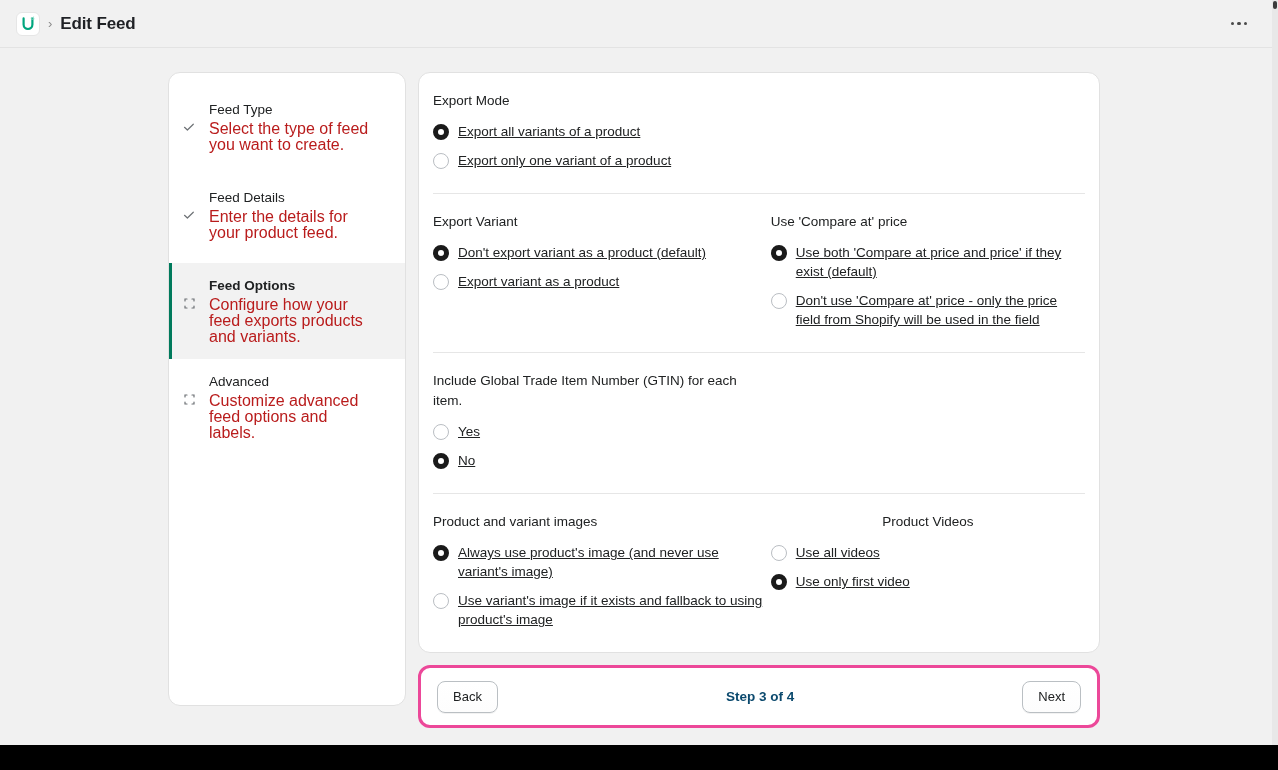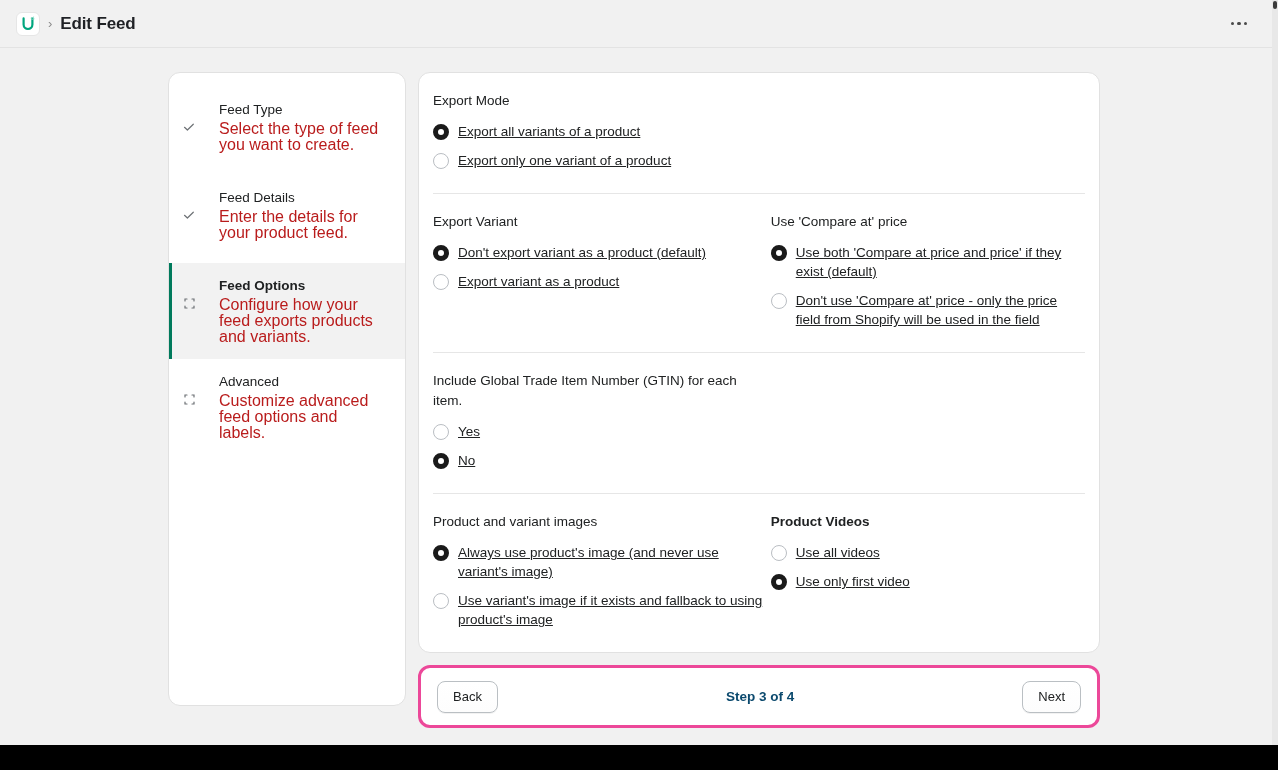--- a/index.html
+++ b/index.html
@@ -126,21 +126,21 @@
     border: 1px solid #e1e1e1;
     border-radius: 12px;
     padding: 14px 0;
     height: 634px;
   }
 
   .step {
     display: flex;
     align-items: flex-start;
     padding: 14px 16px 14px 12px;
-    gap: 22px;
+    gap: 12px;
     position: relative;
     cursor: pointer;
     min-height: 88px;
   }
 
   .step.active {
     background: #f2f2f2;
   }
   .step.active::before {
     content: "";
@@ -203,21 +203,21 @@
     background: #e6e6e6;
     margin: 18px 14px;
   }
 
   .sec-title {
     font-size: 13.5px;
     color: #202223;
     line-height: 20px;
     margin-bottom: 6px;
   }
-  .sec-title.bold { font-weight: bold; }
+  .sec-title.bold { font-weight: normal; text-align: center; }
 
   .two-col {
     display: flex;
     gap: 0;
   }
   .col-left { width: 346px; }
   .col-right { width: 322px; }
 
   
   .radio-row {

